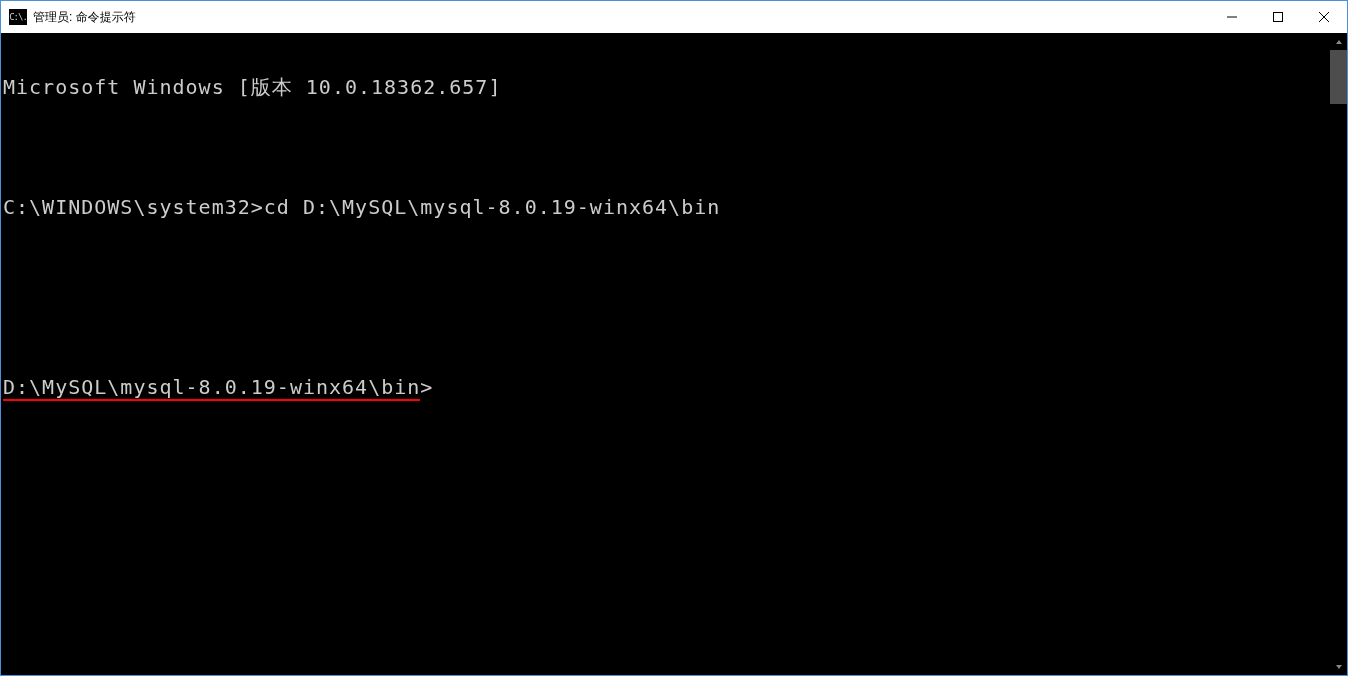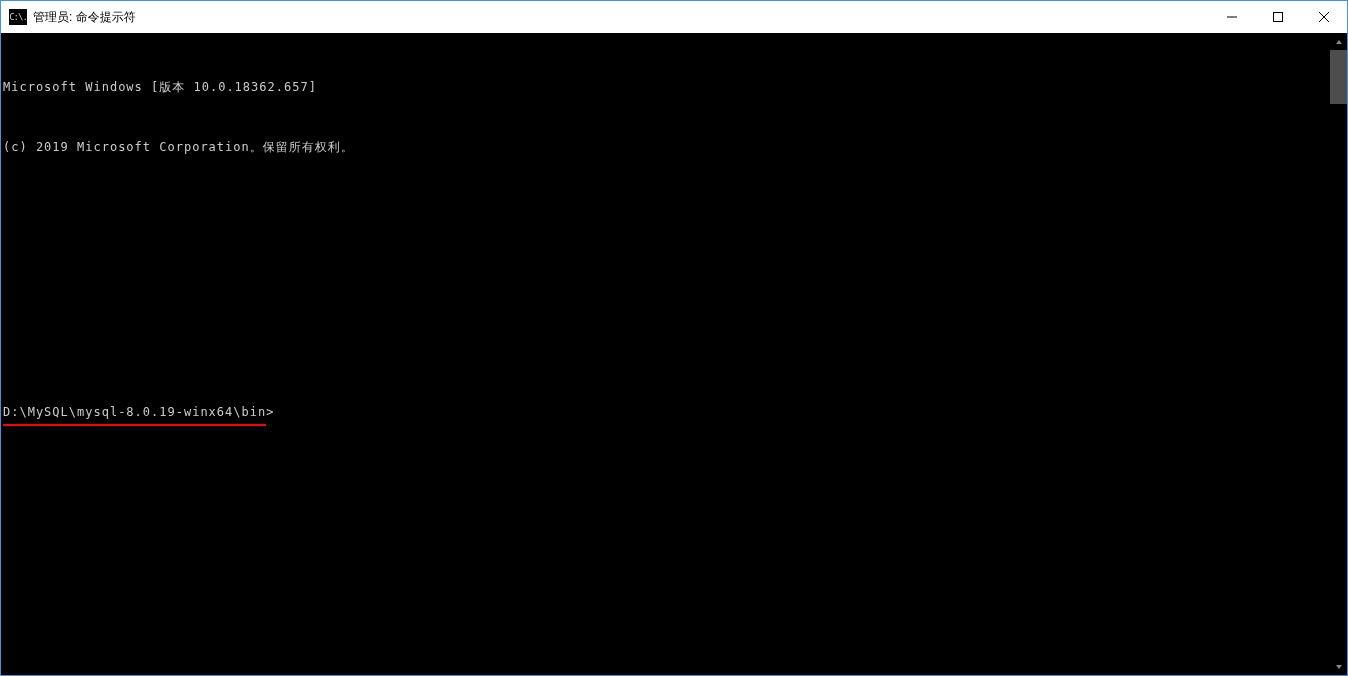--- a/index.html
+++ b/index.html
@@ -39,33 +39,32 @@
 
   .client{
     flex:1;display:flex;
     background:#000;
     min-height:0;
   }
   .terminal{
     flex:1;
     padding:4px 4px 4px 2px;
     font-family:"NSimSun","SimSun",Consolas,monospace;
-    font-size:12px;
+    font-size:20px;
     line-height:20px;
     color:#cccccc;
     letter-spacing:1px;
     white-space:pre;
     overflow:hidden;
   }
   .terminal .line{min-height:20px;}
   .terminal .underline{
     display:inline-block;
     border-bottom:2px solid #ff0000;
     padding-bottom:2px;
-    margin-top:25px;
   }
   .scrollbar{
     width:17px;background:#000;
     display:flex;flex-direction:column;
   }
   .sb-btn{
     height:17px;background:#000;
     display:flex;align-items:center;justify-content:center;
   }
   .sb-btn svg{width:8px;height:8px;fill:#888;}
@@ -103,22 +102,22 @@
             <line x1="0" y1="0" x2="10" y2="10"></line>
             <line x1="10" y1="0" x2="0" y2="10"></line>
           </svg>
       </div>
     </div>
   </div>
 
   <div class="client">
     <div class="terminal">
       <div class="line">Microsoft Windows [版本 10.0.18362.657]</div>
-      <div class="line">(c) 2019 Microsoft Corporation。保留所有权利。</div>
       <div class="line"></div>
+      <div class="line"><span>C:\WINDOWS\system32&gt;</span><span>cd D:\MySQL\mysql-8.0.19-winx64\bin</span></div>
       <div class="line"></div>
       <div class="line"></div>
       <div class="line"><span class="underline">D:\MySQL\mysql-8.0.19-winx64\bin</span><span>&gt;</span></div>
     </div>
 
     <div class="scrollbar">
       <div class="sb-btn">
         <svg viewBox="0 0 8 8">
             <polygon points="4,2 7,6 1,6"></polygon>
           </svg>

